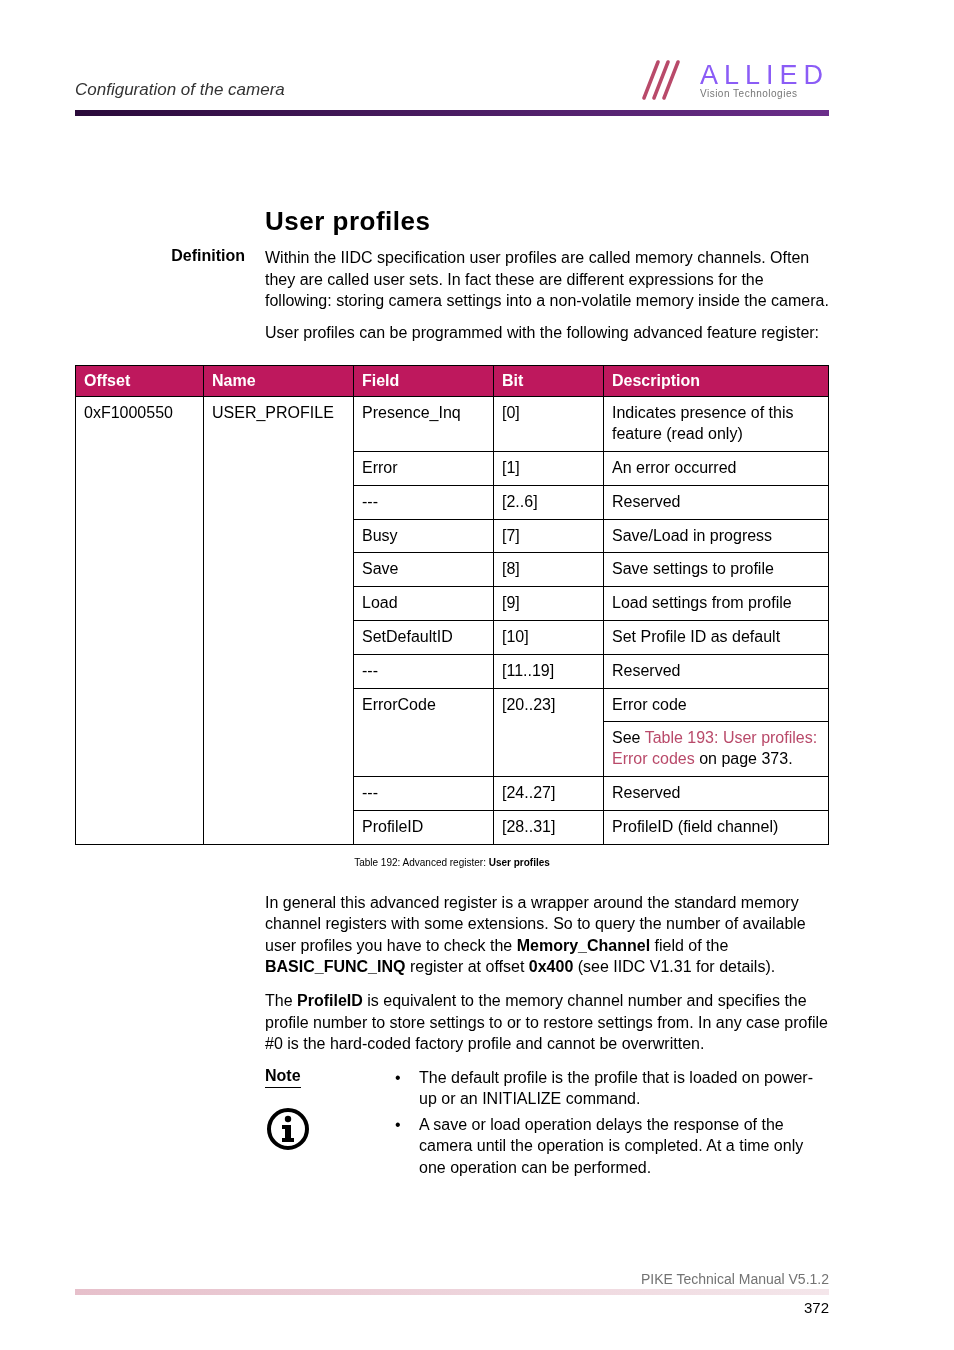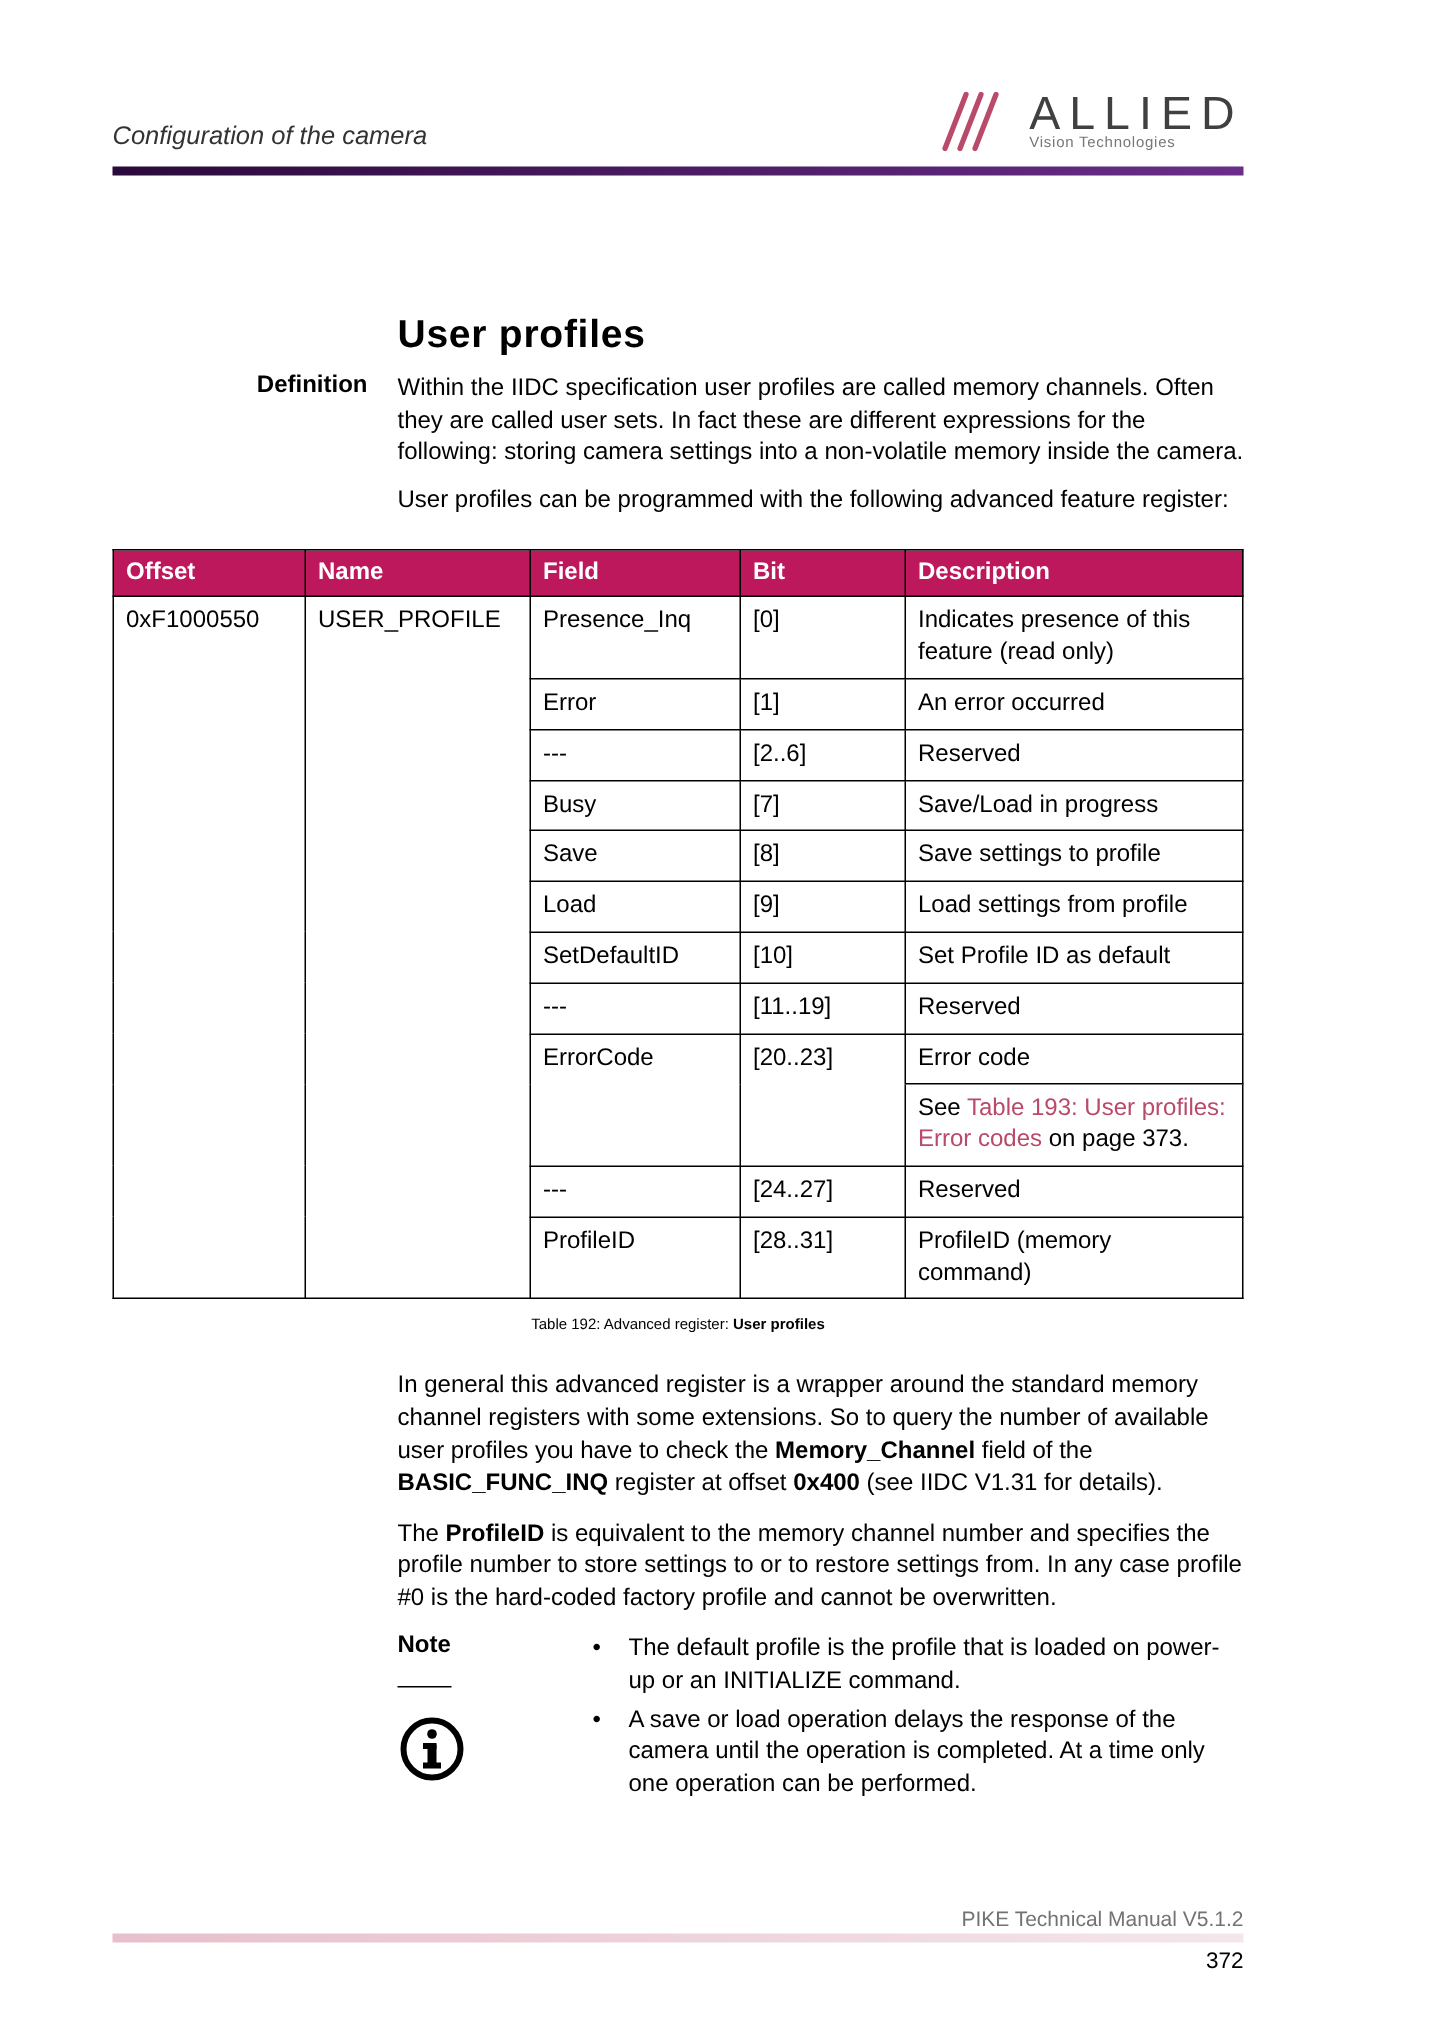--- a/index.html
+++ b/index.html
@@ -5,21 +5,21 @@
   * { box-sizing: border-box; margin: 0; padding: 0; }
   html, body { width: 954px; background: #fff; font-family: "Segoe UI", "Myriad Pro", Arial, sans-serif; color: #000; }
   .page { width: 904px; padding: 60px 75px 30px 75px; position: relative; min-height: 1350px; }
 
   .header-row { display: flex; justify-content: space-between; align-items: flex-end; margin-bottom: 10px; }
   .section-title { font-style: italic; font-size: 17px; color: #333; }
 
   .brand { display: flex; align-items: center; gap: 8px; }
   .brand-icon svg { display: block; }
   .brand-text { display: flex; flex-direction: column; line-height: 1; }
-  .brand-main { font-size: 31px; letter-spacing: 6px; font-weight: 300; color: #404040; }
+  .brand-main { font-size: 27px; letter-spacing: 6px; font-weight: 300; color: #8b5cf6; }
   .brand-sub { font-size: 10px; color: #777; letter-spacing: 0.5px; }
 
   .gradient-rule { height: 6px; margin-top: 8px; background: linear-gradient(to right, #2a0a3a 0%, #6a2e8a 100%); }
 
   .content { margin-top: 90px; }
 
   .h2 { font-family: Arial, sans-serif; font-weight: 900; font-size: 26px; margin-left: 190px; margin-bottom: 10px; letter-spacing: 0.5px; }
 
   .para-block { display: flex; margin-bottom: 10px; }
   .para-label { width: 190px; flex: 0 0 190px; text-align: right; padding-right: 20px; font-weight: 700; font-size: 16px; }
@@ -41,21 +41,21 @@
   .table-caption strong { font-weight: 700; }
 
   .body-text { margin-left: 190px; font-size: 16px; line-height: 1.35; }
   .body-text p { margin-bottom: 12px; }
   .body-text strong { font-weight: 700; }
 
   .linklike { color: #b94a6a; }
 
   .note-block { display: flex; margin-left: 190px; gap: 30px; margin-top: 4px; }
   .note-left { flex: 0 0 100px; }
-  .note-heading { font-weight: 700; font-size: 16px; border-bottom: 1.5px solid #000; display: inline-block; padding-bottom: 18px; margin-bottom: 14px; }
+  .note-heading { font-weight: 700; font-size: 16px; border-bottom: 1.5px solid #000; display: inline-block; padding-bottom: 2px; margin-bottom: 14px; }
   .note-icon svg { display: block; margin-top: 4px; }
   .note-right { flex: 1; font-size: 16px; line-height: 1.35; }
   .note-right ul { list-style: none; padding: 0; }
   .note-right li { display: flex; margin-bottom: 4px; }
   .note-right li .bullet { flex: 0 0 24px; }
 
   .footer { position: absolute; bottom: 34px; left: 75px; right: 75px; }
   .footer-line { height: 6px; background: linear-gradient(to right, #b94a6a 0%, #e0b8c4 100%); opacity: 0.35; margin-bottom: 4px; }
   .footer-row { display: flex; justify-content: flex-end; align-items: flex-start; gap: 10px; }
   .footer-docname { font-size: 14px; color: #737373; text-align: right; margin-bottom: 2px; }
@@ -171,21 +171,21 @@
           </td>
         </tr>
         <tr>
           <td>---</td>
           <td>[24..27]</td>
           <td>Reserved</td>
         </tr>
         <tr>
           <td>ProfileID</td>
           <td>[28..31]</td>
-          <td>ProfileID (memory command)</td>
+          <td>ProfileID (field channel)</td>
         </tr>
       </tbody>
     </table>
 
     <div class="table-caption">
       <span>Table 192: Advanced register: </span><strong>User profiles</strong>
     </div>
 
     <div class="body-text">
       <p>

